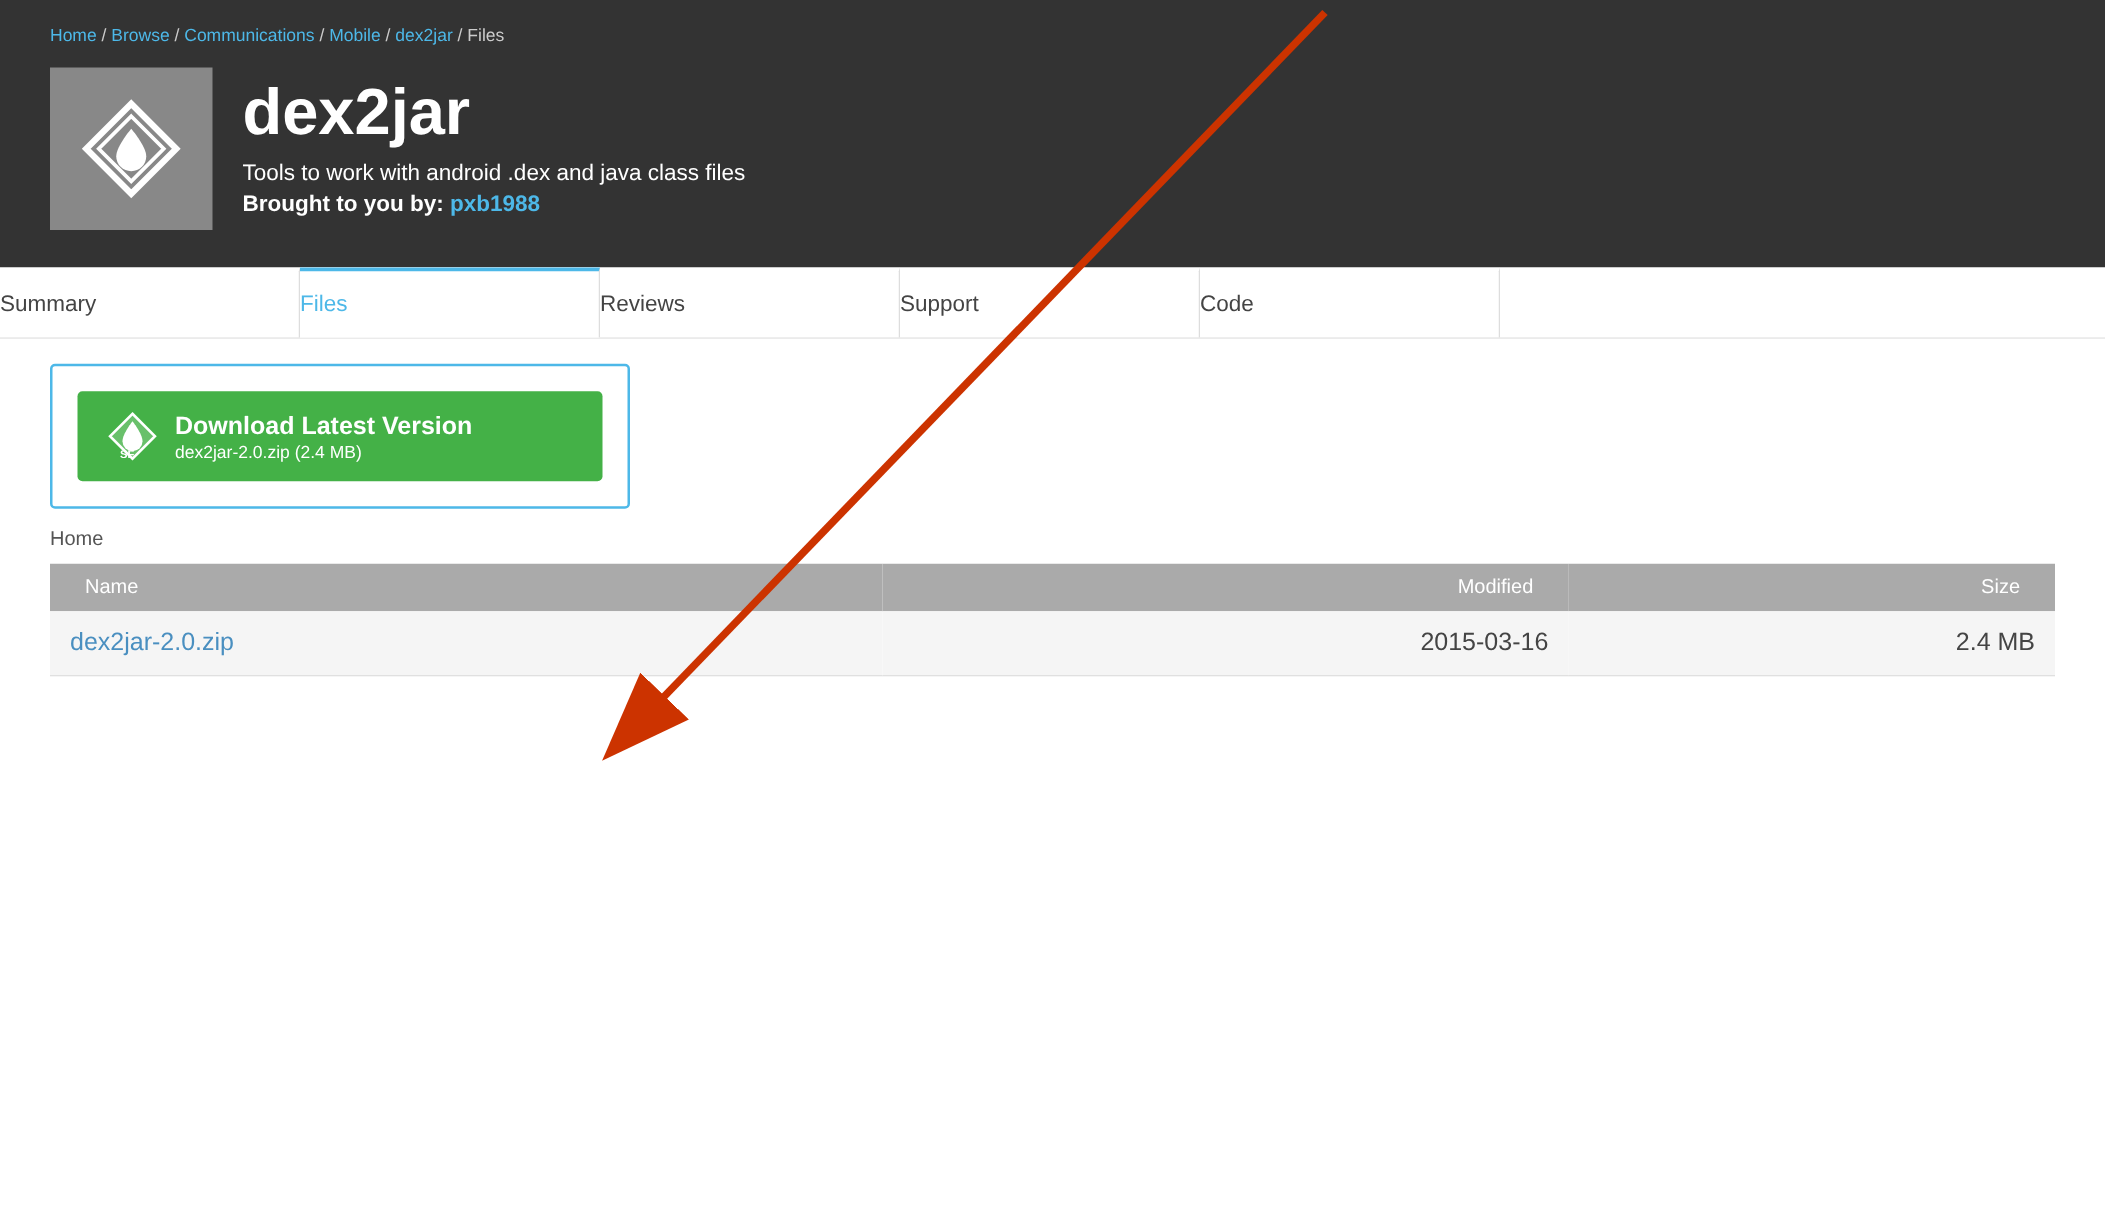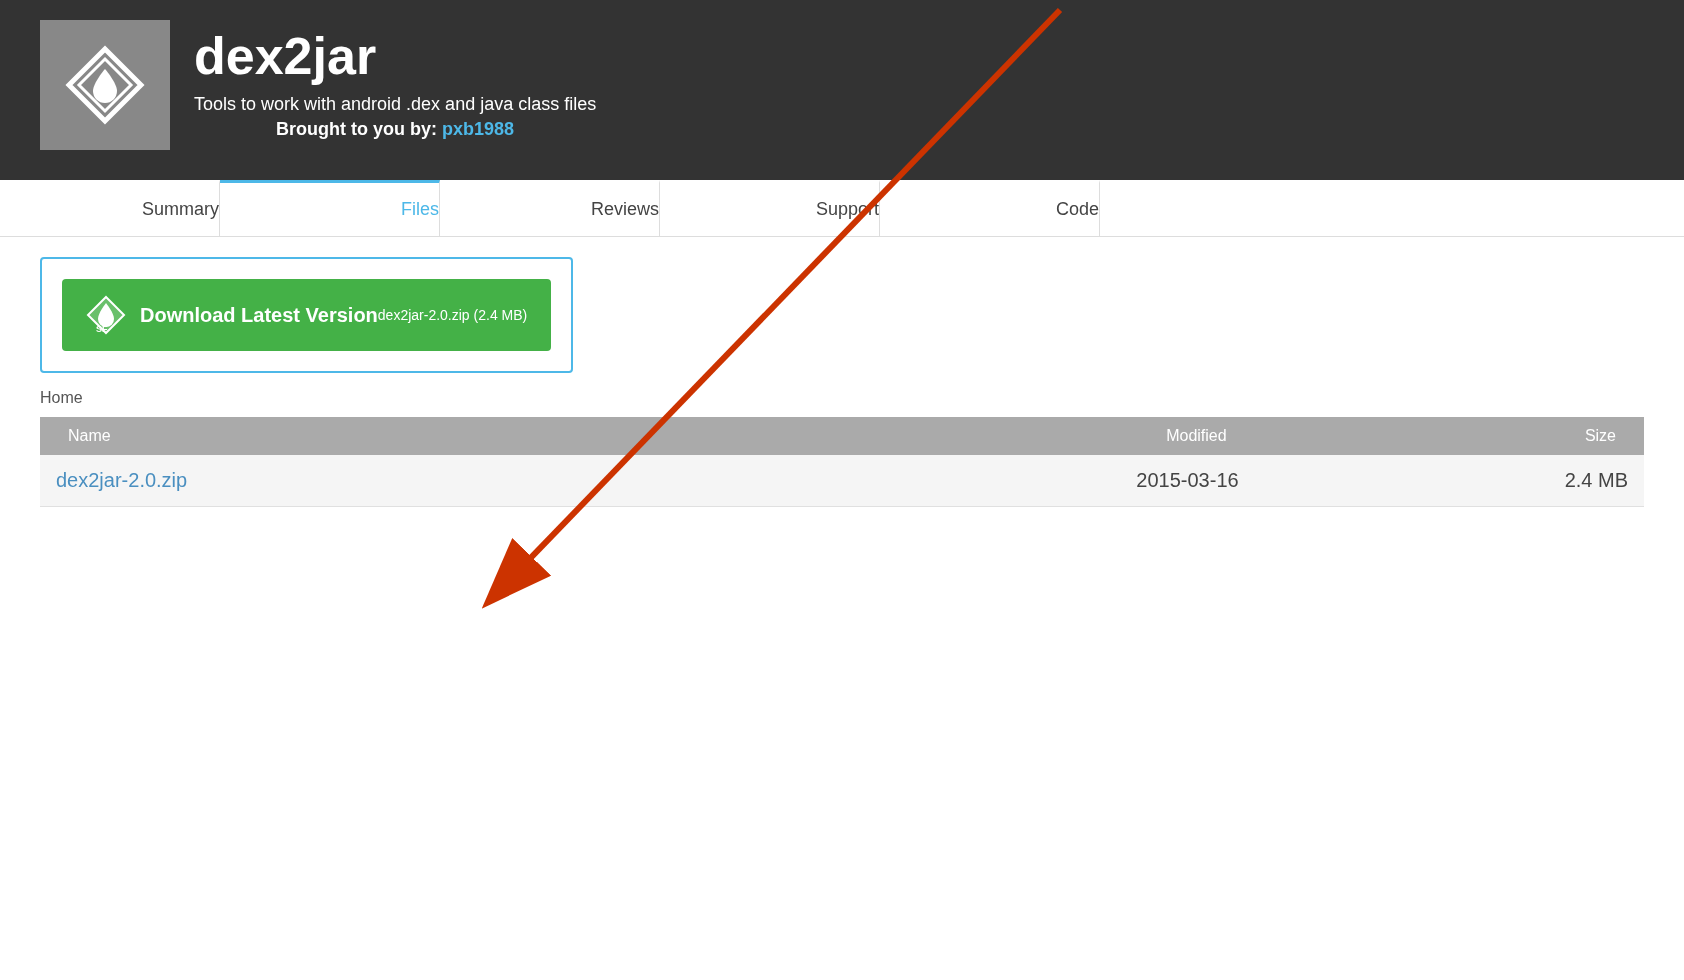--- a/index.html
+++ b/index.html
@@ -42,42 +42,41 @@
     .project-text h1 {
       color: #fff;
       font-size: 52px;
       font-weight: bold;
       margin-bottom: 8px;
     }
     .project-text p {
       color: #fff;
       font-size: 18px;
       margin-bottom: 4px;
-      text-align: center;
     }
     .project-text .author {
       font-size: 18px;
       color: #fff;
       font-weight: bold;
     }
     .project-text .author a {
       color: #4db8e8;
       text-decoration: none;
     }
 
     
     .tabs {
       display: flex;
       border-bottom: 1px solid #ddd;
       background: #fff;
     }
     .tab {
       padding: 16px 0;
-      width: 220px;
-      text-align: right;
+      width: 240px;
+      text-align: left;
       font-size: 18px;
       cursor: pointer;
       color: #444;
       border-right: 1px solid #ddd;
       border-top: 3px solid transparent;
     }
     .tab.active {
       color: #4db8e8;
       border-top: 3px solid #4db8e8;
       background: #fff;
@@ -107,22 +106,22 @@
       border-radius: 4px;
       padding: 16px 24px;
       cursor: pointer;
       display: flex;
       align-items: center;
       gap: 14px;
       min-width: 420px;
     }
     .download-btn-text {
       display: flex;
-      flex-direction: row;
-      align-items: center;
+      flex-direction: column;
+      align-items: flex-start;
     }
     .download-btn-title {
       font-size: 20px;
       font-weight: bold;
     }
     .download-btn-file {
       font-size: 14px;
       font-weight: normal;
     }
     .sf-logo {
@@ -198,20 +197,33 @@
       position: relative;
     }
   </style>
 </head>
 <body>
 
 <div class="page-wrapper">
 
   <div class="header-bg">
 
+    <div class="breadcrumb">
+      <a href="#">Home</a>
+      <span> / </span>
+      <a href="#">Browse</a>
+      <span> / </span>
+      <a href="#">Communications</a>
+      <span> / </span>
+      <a href="#">Mobile</a>
+      <span> / </span>
+      <a href="#">dex2jar</a>
+      <span> / </span>
+      <span style="color:#ccc;">Files</span>
+    </div>
 
     <div class="project-info">
       <div class="project-logo">
 
         <svg viewBox="0 0 80 80" xmlns="http://www.w3.org/2000/svg">
           <polygon points="40,4 76,40 40,76 4,40" fill="none" stroke="white" stroke-width="5"></polygon>
           <polygon points="40,14 66,40 40,66 14,40" fill="none" stroke="white" stroke-width="3"></polygon>
 
           <path d="M40 24 C40 24 28 38 28 46 A12 12 0 0 0 52 46 C52 38 40 24 40 24Z" fill="white"></path>
         </svg>

